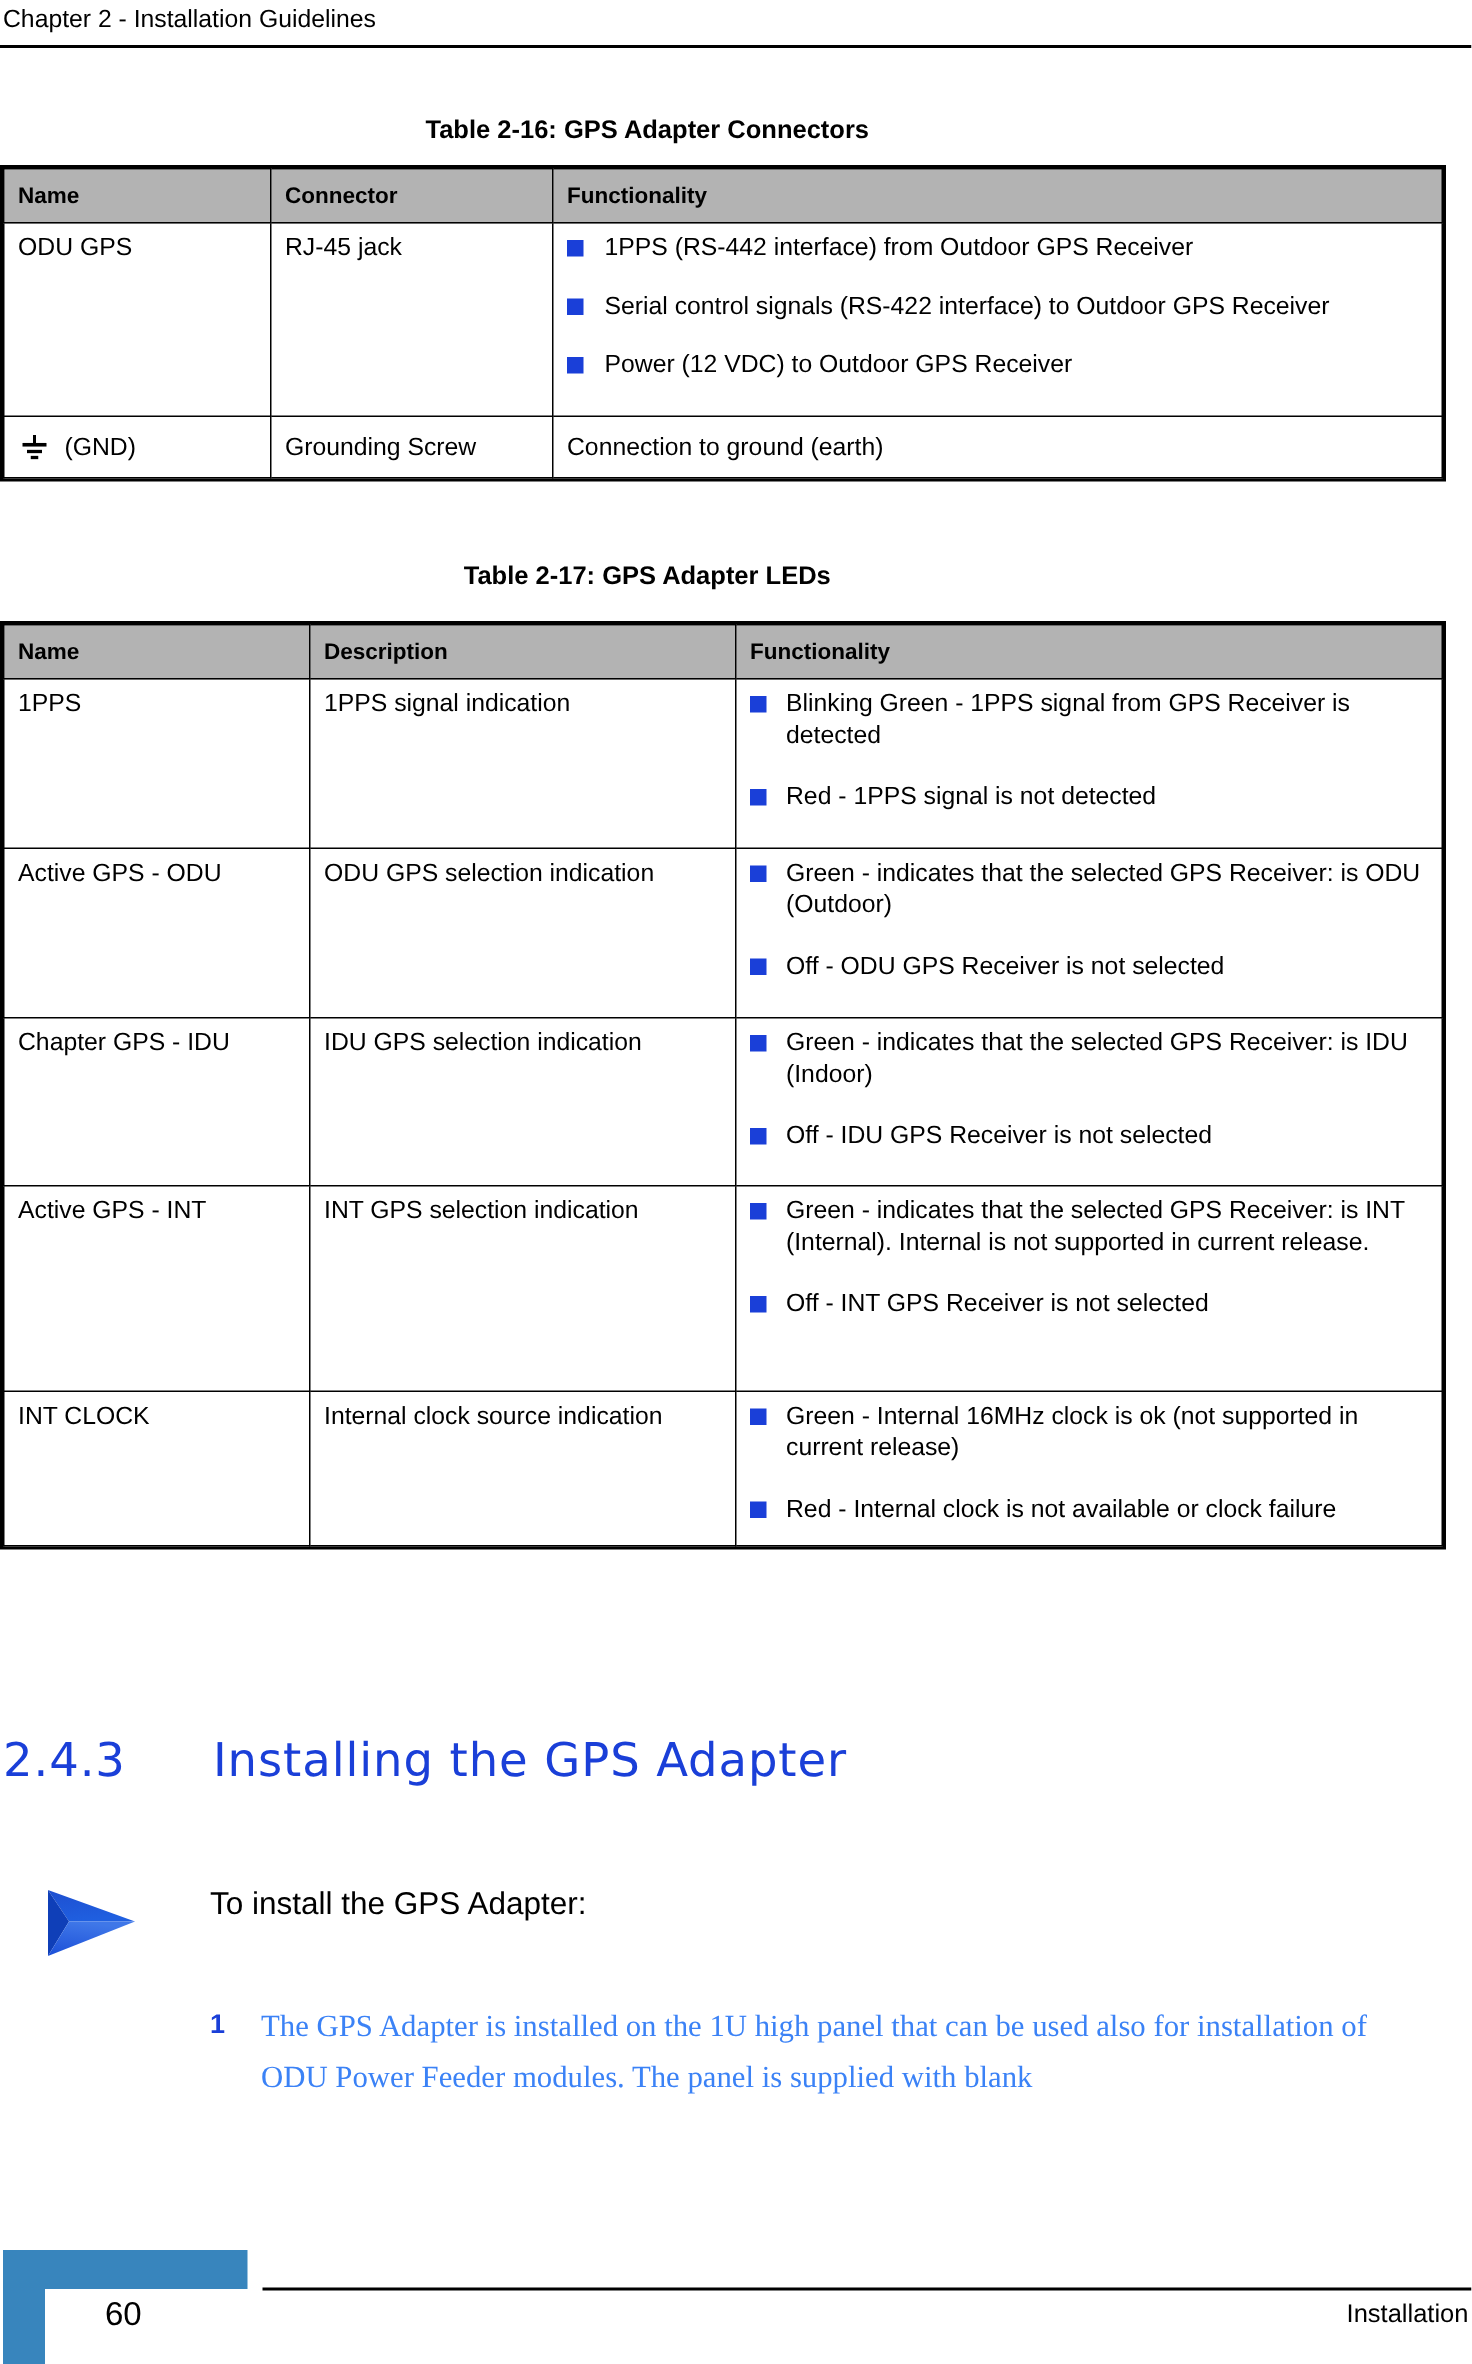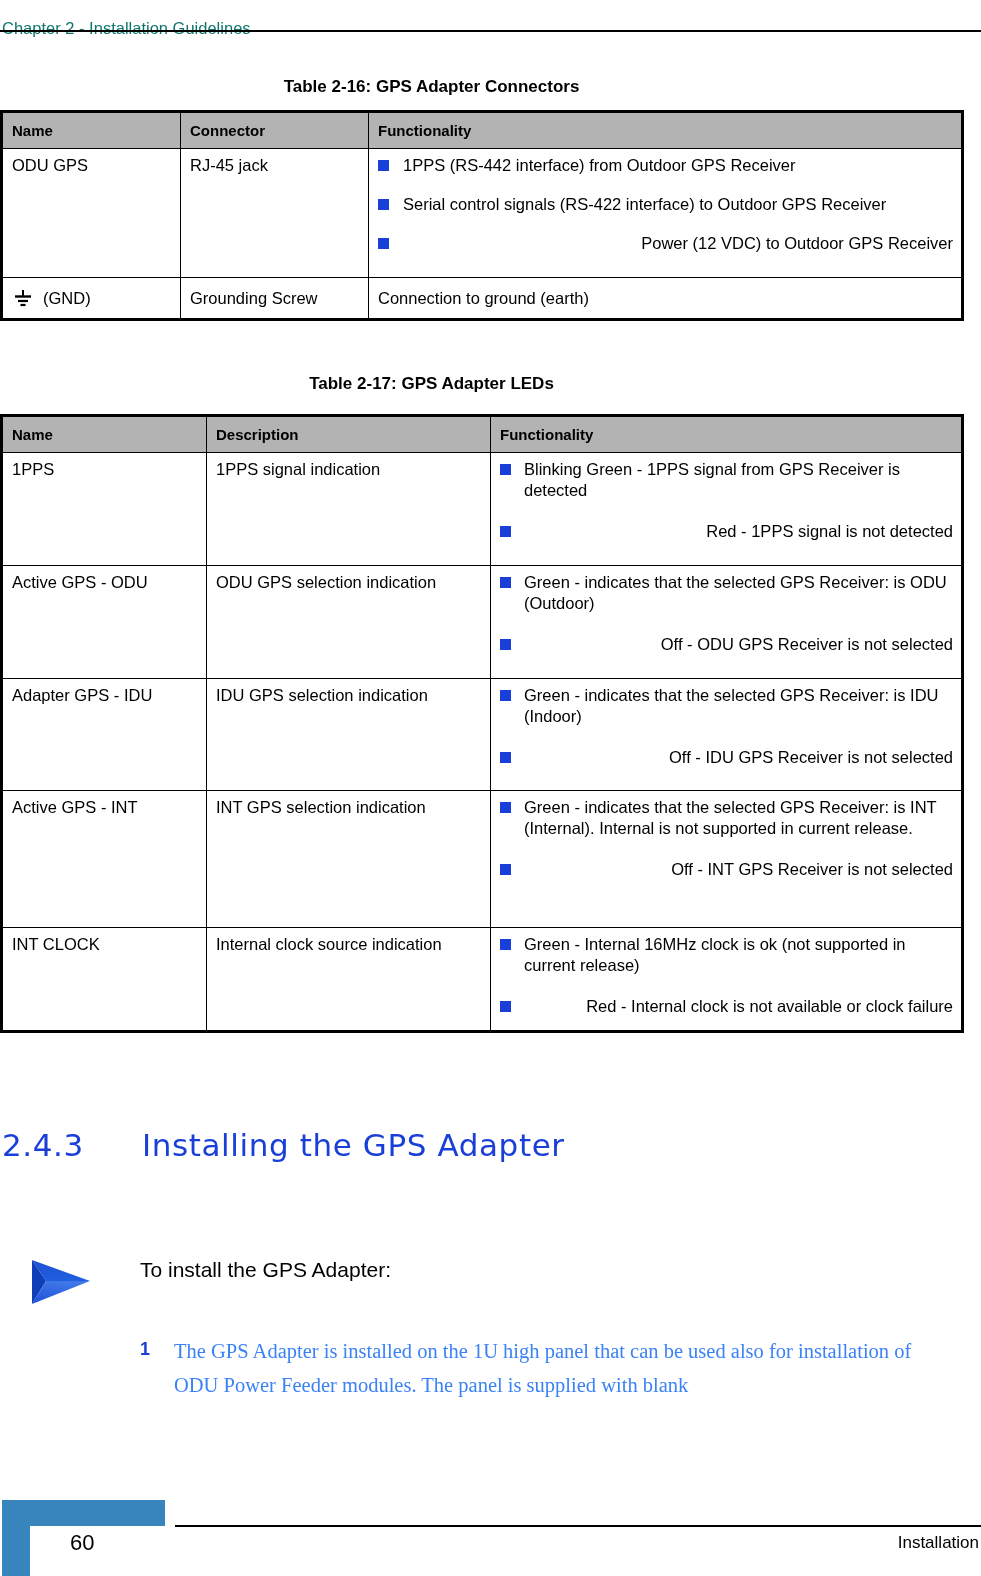--- a/index.html
+++ b/index.html
@@ -13,24 +13,24 @@
     position: relative;
     font-family: "Liberation Sans", sans-serif;
     color: #000000;
     overflow: hidden;
   }
 
   
   .running-head {
     position: absolute;
     left: 2px;
-    top: 18px;
+    top: 3px;
     font-size: 16.5px;
     line-height: 20px;
-    color: #0f766e;
+    color: #000000;
     white-space: nowrap;
   }
   .head-rule {
     position: absolute;
     left: 0px;
     top: 30px;
     width: 981px;
     height: 2px;
     background: #000;
   }
@@ -101,21 +101,21 @@
   ul.blue-bullets {
     list-style: none;
     margin: 0;
     padding: 0;
   }
   ul.blue-bullets li {
     position: relative;
     padding-left: 25px;
     margin: 0 0 18px 0;
   }
-  ul.blue-bullets li:last-child { margin-bottom: 0; text-align: right; }
+  ul.blue-bullets li:last-child { margin-bottom: 0; }
   ul.blue-bullets li .bsq {
     position: absolute;
     left: 0px;
     top: 5px;
     width: 11px;
     height: 11px;
     background: #1a3fd8;
     display: block;
   }
   #tbl-217 ul.blue-bullets li { padding-left: 24px; margin-bottom: 20px; }
@@ -126,21 +126,21 @@
     display: flex;
     align-items: center;
     gap: 9px;
   }
   .gnd-icon { display: block; }
 
   
   .section-heading {
     position: absolute;
     left: 2px;
-    top: 1126px;
+    top: 1155px;
     color: #1a3fd8;
     font-size: 31px;
     line-height: 38px;
     letter-spacing: 0.6px;
     font-family: "DejaVu Sans", sans-serif;
     font-weight: normal;
     white-space: nowrap;
   }
   .section-heading .sh-num {
     display: inline-block;
@@ -311,21 +311,21 @@
       <td>Active GPS - ODU</td>
       <td>ODU GPS selection indication</td>
       <td>
         <ul class="blue-bullets">
           <li><span class="bsq"></span><span>Green - indicates that the selected GPS Receiver: is ODU (Outdoor)</span></li>
           <li><span class="bsq"></span><span>Off - ODU GPS Receiver is not selected</span></li>
         </ul>
       </td>
     </tr>
     <tr class="r-idu">
-      <td>Adapter GPS - IDU</td>
+      <td>Chapter GPS - IDU</td>
       <td>IDU GPS selection indication</td>
       <td>
         <ul class="blue-bullets">
           <li><span class="bsq"></span><span>Green - indicates that the selected GPS Receiver: is IDU (Indoor)</span></li>
           <li><span class="bsq"></span><span>Off - IDU GPS Receiver is not selected</span></li>
         </ul>
       </td>
     </tr>
     <tr class="r-int">
       <td>Active GPS - INT</td>

